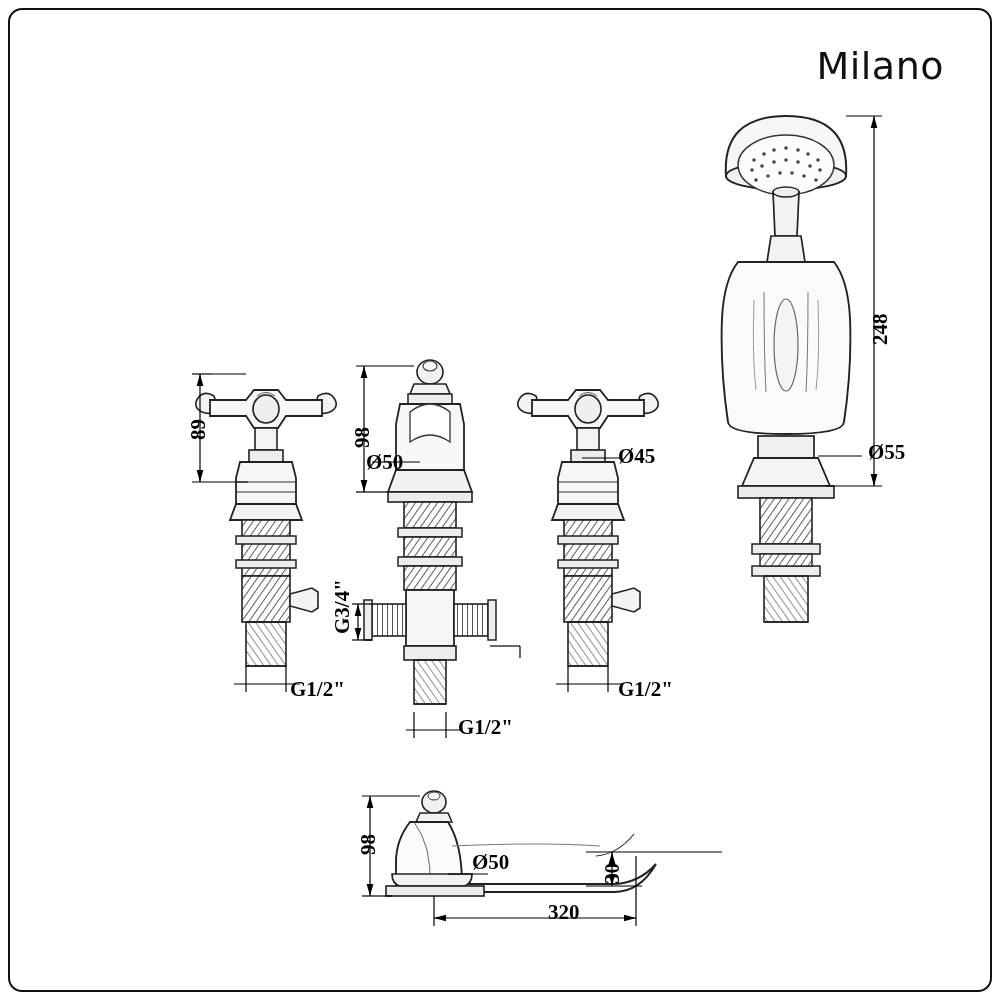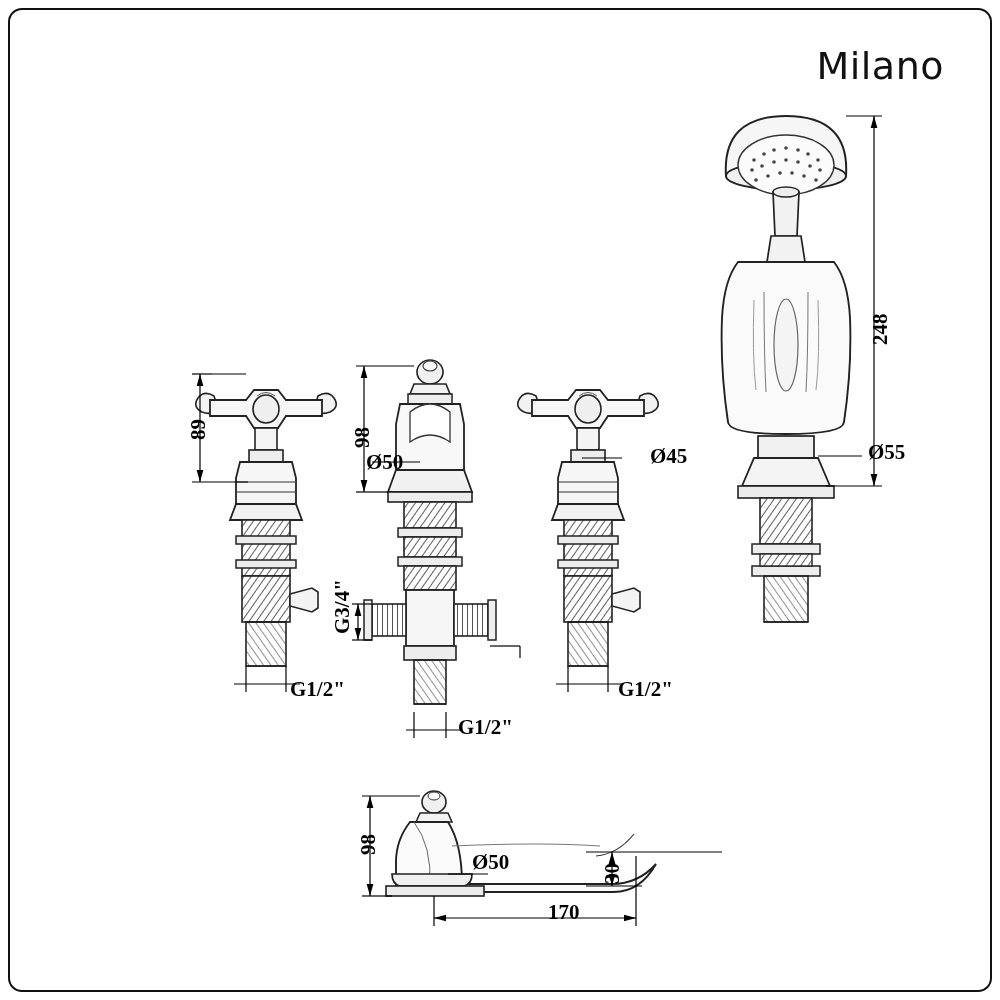--- a/index.html
+++ b/index.html
@@ -300,25 +300,25 @@
     <g stroke="#000" stroke-width="1.2" fill="none">
       <line x1="434" y1="896" x2="434" y2="926"></line>
       <line x1="636" y1="856" x2="636" y2="926"></line>
       <line x1="434" y1="918" x2="636" y2="918" marker-start="url(#arrR)" marker-end="url(#arrL)"></line>
     </g>
   </svg>
 
   <div class="dimlabel vert" style="left:186px; top:440px;">89</div>
   <div class="dimlabel vert" style="left:350px; top:448px;">98</div>
   <div class="dimlabel" style="left:366px; top:450px;">Ø50</div>
-  <div class="dimlabel" style="left:650px; top:444px;">Ø45</div>
+  <div class="dimlabel" style="left:618px; top:444px;">Ø45</div>
   <div class="dimlabel vert" style="left:868px; top:345px;">248</div>
   <div class="dimlabel" style="left:868px; top:440px;">Ø55</div>
   <div class="dimlabel" style="left:290px; top:677px;">G1/2"</div>
   <div class="dimlabel vert" style="left:330px; top:634px;">G3/4"</div>
   <div class="dimlabel" style="left:458px; top:715px;">G1/2"</div>
   <div class="dimlabel" style="left:618px; top:677px;">G1/2"</div>
   <div class="dimlabel vert" style="left:356px; top:855px;">98</div>
   <div class="dimlabel" style="left:472px; top:850px;">Ø50</div>
   <div class="dimlabel vert" style="left:600px; top:884px;">30</div>
-  <div class="dimlabel" style="left:548px; top:900px;">170</div>
+  <div class="dimlabel" style="left:548px; top:900px;">320</div>
 
 </div>
 
 </body></html>

